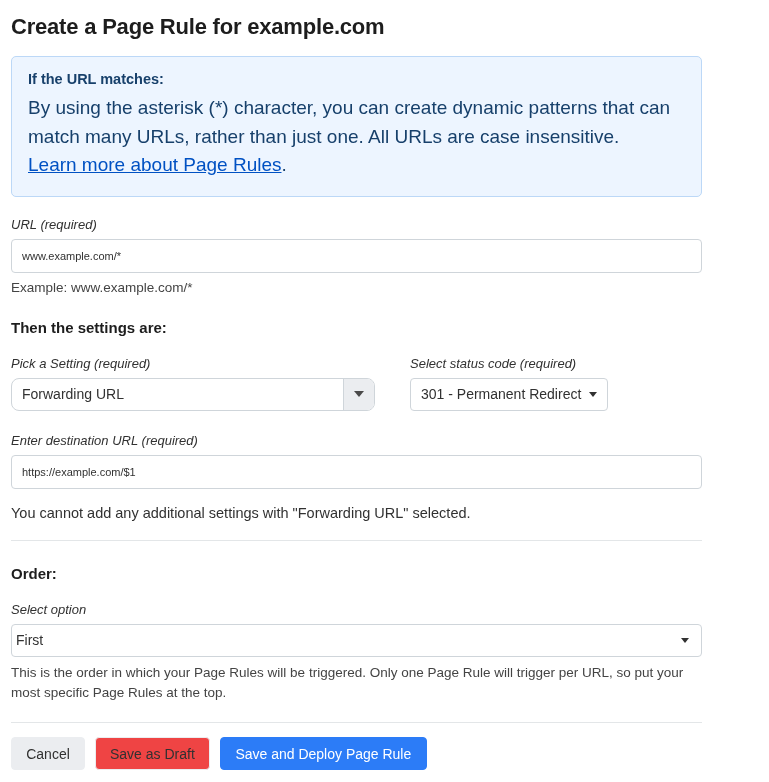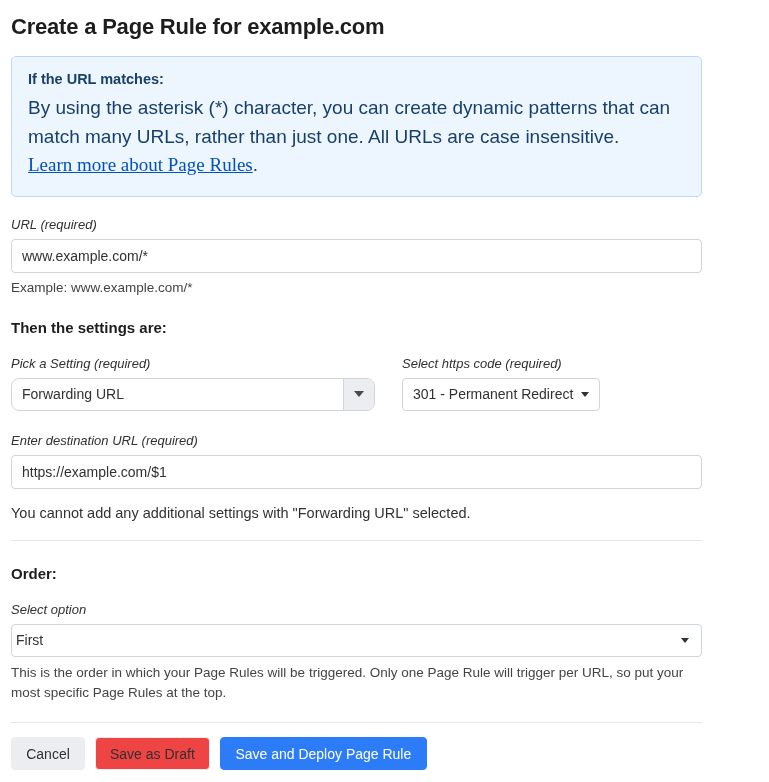--- a/index.html
+++ b/index.html
@@ -41,56 +41,55 @@
   }
   .info-text {
     font-size: 19px;
     color: #17406b;
     line-height: 1.5;
   }
   .info-link {
     color: #0051c3;
     text-decoration: underline;
     cursor: pointer;
-    font-family: Liberation Serif, serif;
   }
   .field-label {
     font-size: 13px;
     color: #313131;
     margin-top: 20px;
     margin-bottom: 7px;
     font-style: italic;
   }
   .text-input {
     width: 100%;
     height: 34px;
     border: 1px solid #cfd5da;
     border-radius: 4px;
     padding: 0 10px;
-    font-size: 14px;
+    font-size: 11px;
     font-family: "Liberation Sans", sans-serif;
     color: #313131;
     background: #fff;
     outline: none;
   }
   .helper-text {
     font-size: 13.5px;
     color: #444;
     margin-top: 7px;
   }
   .section-heading {
     font-size: 15px;
     font-weight: bold;
     color: #1d1d1d;
     margin-top: 24px;
     margin-bottom: 0;
   }
   .row {
     display: flex;
-    gap: 8px;
+    gap: 16px;
     margin-top: 0;
   }
   .col-left { width: 383px; }
   .col-right { width: 200px; margin-left: 0; }
   .select-wrap {
     position: relative;
     display: inline-block;
   }
   .select-main {
     width: 364px;
@@ -234,21 +233,21 @@
       <div class="select-wrap">
         <div class="select-main">
           <span>Forwarding URL</span>
           <span class="arrow-box">
             <span class="caret-down"></span>
           </span>
         </div>
       </div>
     </div>
     <div class="col-right">
-      <div class="field-label">Select https code (required)</div>
+      <div class="field-label">Select status code (required)</div>
       <div class="select-status">
         <span>301 - Permanent Redirect</span>
         <span class="caret-small"></span>
       </div>
     </div>
   </div>
 
   <div class="field-label" style="margin-top:22px;">Enter destination URL (required)</div>
   <input class="text-input" type="text" value="https://example.com/$1" style="">
 

